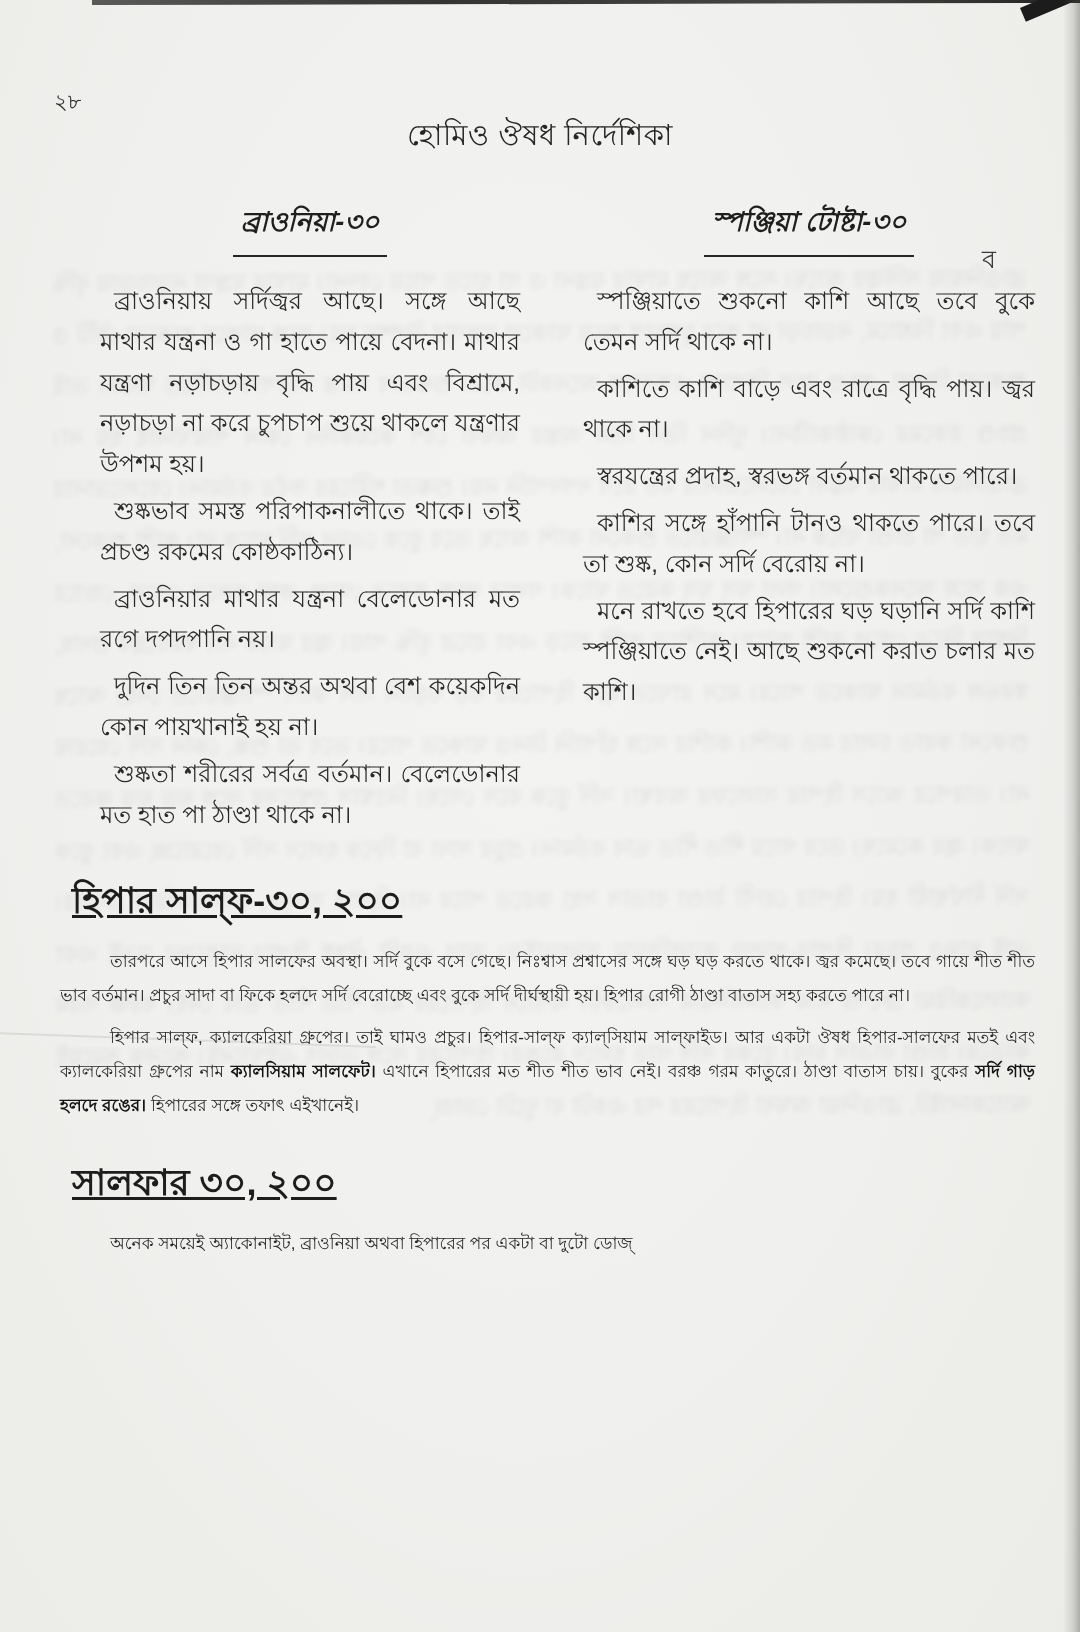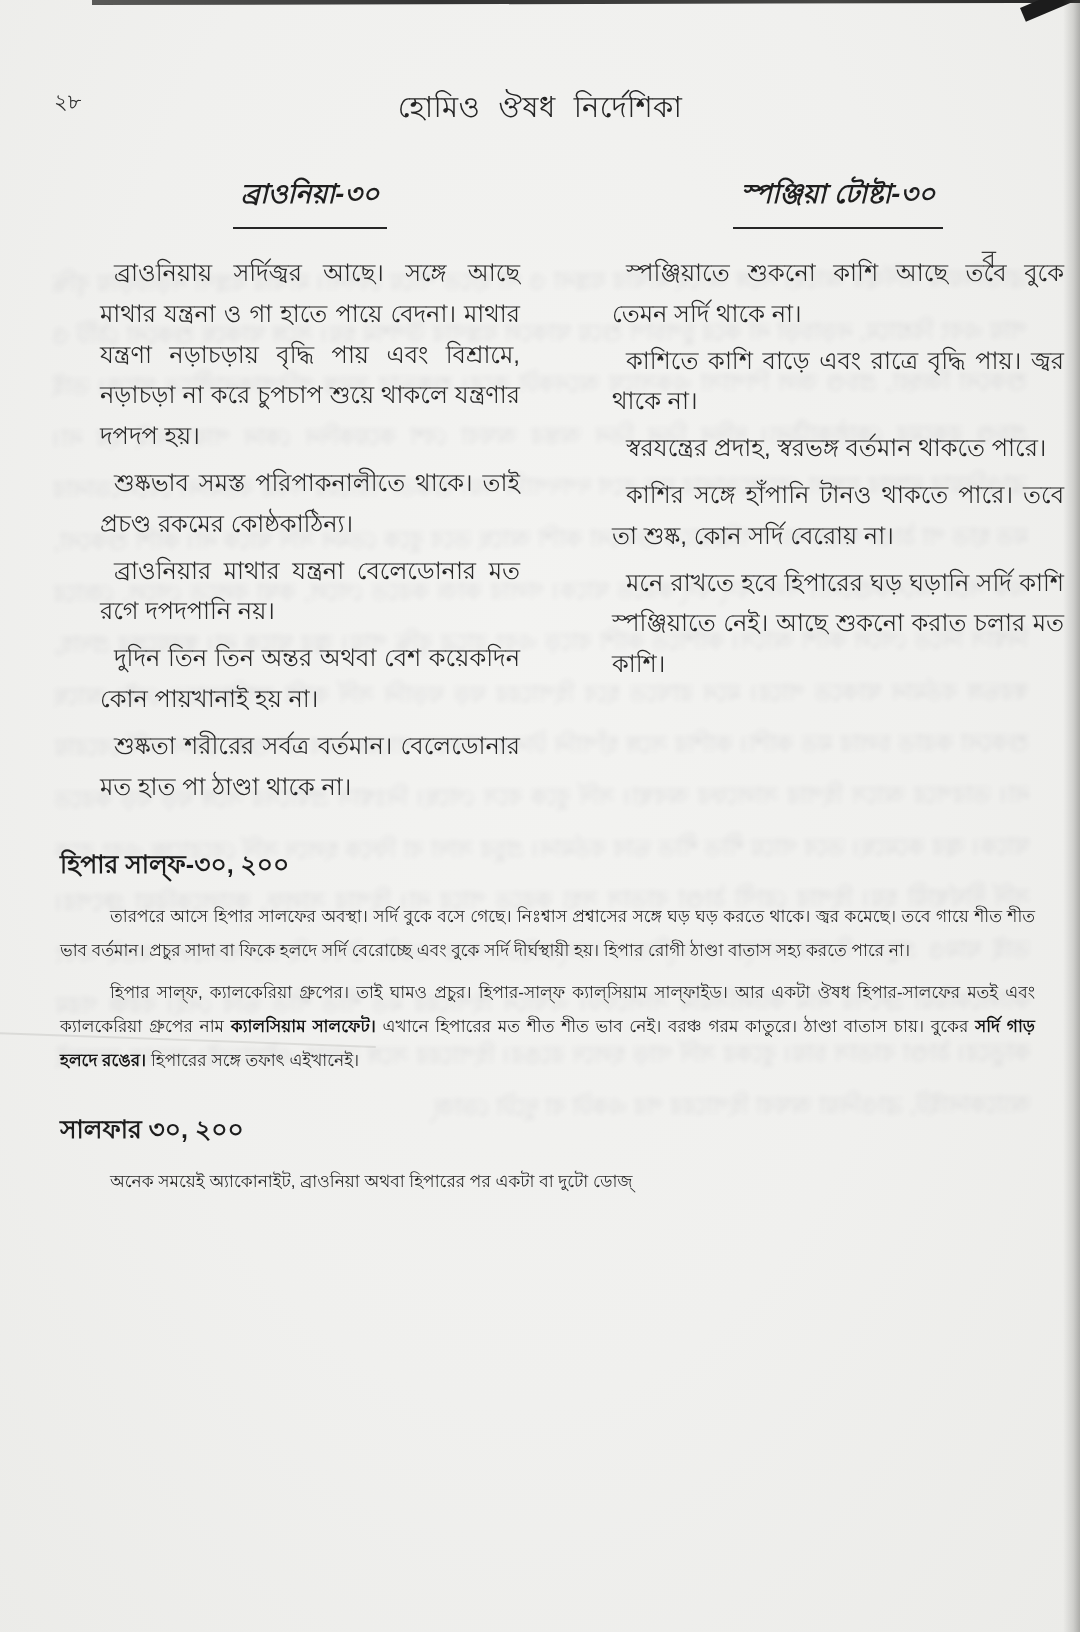--- a/index.html
+++ b/index.html
@@ -25,28 +25,28 @@
   .stray-mark{position:absolute;top:240px;left:982px;font-size:25px;color:#3a3a3a;}
   
   .ghost{position:absolute;top:255px;left:55px;right:50px;bottom:80px;
     transform:scaleX(-1) rotate(0.3deg);
     filter:blur(2.6px);opacity:0.105;color:#3c3c4a;
     font-size:24px;line-height:2.15;text-align:justify;
     pointer-events:none;overflow:hidden;z-index:0;}
   
   .content{position:relative;z-index:1;}
   .page-number{position:absolute;top:86px;left:54px;font-size:21px;color:#2f2f2f;}
-  .title{text-align:center;padding-top:84px;font-size:29px;letter-spacing:0.5px;color:#262626;font-family:Liberation Mono, monospace;}
-  .columns{display:grid;grid-template-columns:420px 452px;column-gap:92px;margin:34px 0 0 100px;}
+  .title{text-align:center;padding-top:112px;font-size:29px;letter-spacing:0.5px;color:#262626;}
+  .columns{display:grid;grid-template-columns:420px 452px;column-gap:63px;margin:34px 0 0 100px;}
   .col-heading{text-align:center;font-size:27px;font-weight:bold;font-style:italic;
     margin:6px 0 24px;color:#1f1f1f;}
   .col-heading span{display:inline-block;border-bottom:2.5px solid #262626;padding:0 8px 9px;}
   .col p{font-size:24px;line-height:1.7;text-align:justify;margin:0 0 6px;text-indent:14px;color:#2a2a2a;}
   .section{margin:0 45px 0 60px;}
-  .section-heading{font-size:25px;font-weight:bold;margin:32px 0 12px;color:#1d1d1d;}
+  .section-heading{font-size:36px;font-weight:bold;margin:32px 12px 12px;color:#1d1d1d;text-decoration:underline;}
   .section p{font-size:17px;line-height:2.0;text-align:justify;text-indent:50px;margin:0 0 8px;color:#272727;}
   .section p span[data-b="1"]{font-weight:bold;color:#141414;}
 </style>
 </head>
 <body>
 
 <div class="paper">
 
   <div class="top-edge"></div>
   <div class="corner-mark"></div>
@@ -58,21 +58,21 @@
   <div class="content">
 
     <div class="page-number">২৮</div>
     <div class="title">হোমিও ঔষধ নির্দেশিকা</div>
 
     <div class="columns">
       <div class="col">
         <div class="col-heading">
           <span>ব্রাওনিয়া-৩০</span>
         </div>
-        <p>ব্রাওনিয়ায় সর্দিজ্বর আছে। সঙ্গে আছে মাথার যন্ত্রনা ও গা হাতে পায়ে বেদনা। মাথার যন্ত্রণা নড়াচড়ায় বৃদ্ধি পায় এবং বিশ্রামে, নড়াচড়া না করে চুপচাপ শুয়ে থাকলে যন্ত্রণার দপদপ হয়।</p>
+        <p>ব্রাওনিয়ায় সর্দিজ্বর আছে। সঙ্গে আছে মাথার যন্ত্রনা ও গা হাতে পায়ে বেদনা। মাথার যন্ত্রণা নড়াচড়ায় বৃদ্ধি পায় এবং বিশ্রামে, নড়াচড়া না করে চুপচাপ শুয়ে থাকলে যন্ত্রণার উপশম হয়।</p>
         <p>শুষ্কভাব সমস্ত পরিপাকনালীতে থাকে। তাই প্রচণ্ড রকমের কোষ্ঠকাঠিন্য।</p>
         <p>ব্রাওনিয়ার মাথার যন্ত্রনা বেলেডোনার মত রগে দপদপানি নয়।</p>
         <p>দুদিন তিন তিন অন্তর অথবা বেশ কয়েকদিন কোন পায়খানাই হয় না।</p>
         <p>শুষ্কতা শরীরের সর্বত্র বর্তমান। বেলেডোনার মত হাত পা ঠাণ্ডা থাকে না।</p>
       </div>
       <div class="col">
         <div class="col-heading">
           <span>স্পঞ্জিয়া টোষ্টা-৩০</span>
         </div>
         <p>স্পঞ্জিয়াতে শুকনো কাশি আছে তবে বুকে তেমন সর্দি থাকে না।</p>

